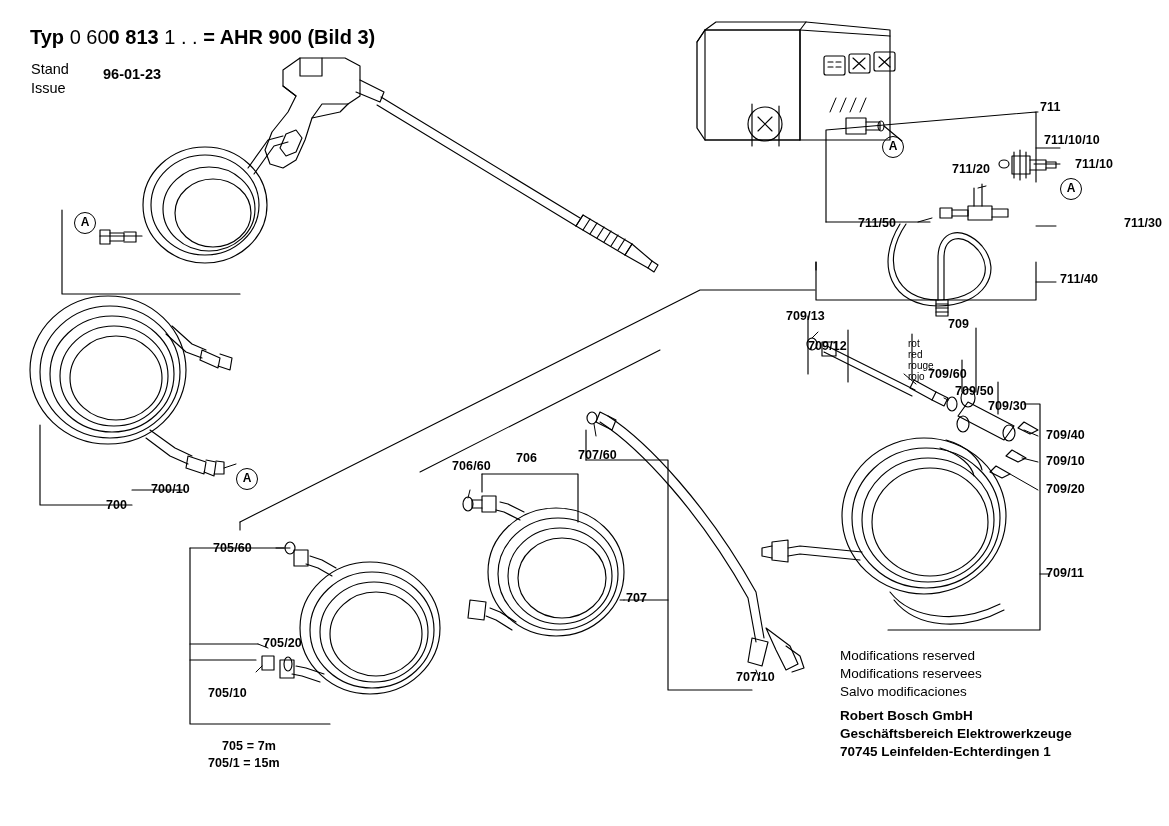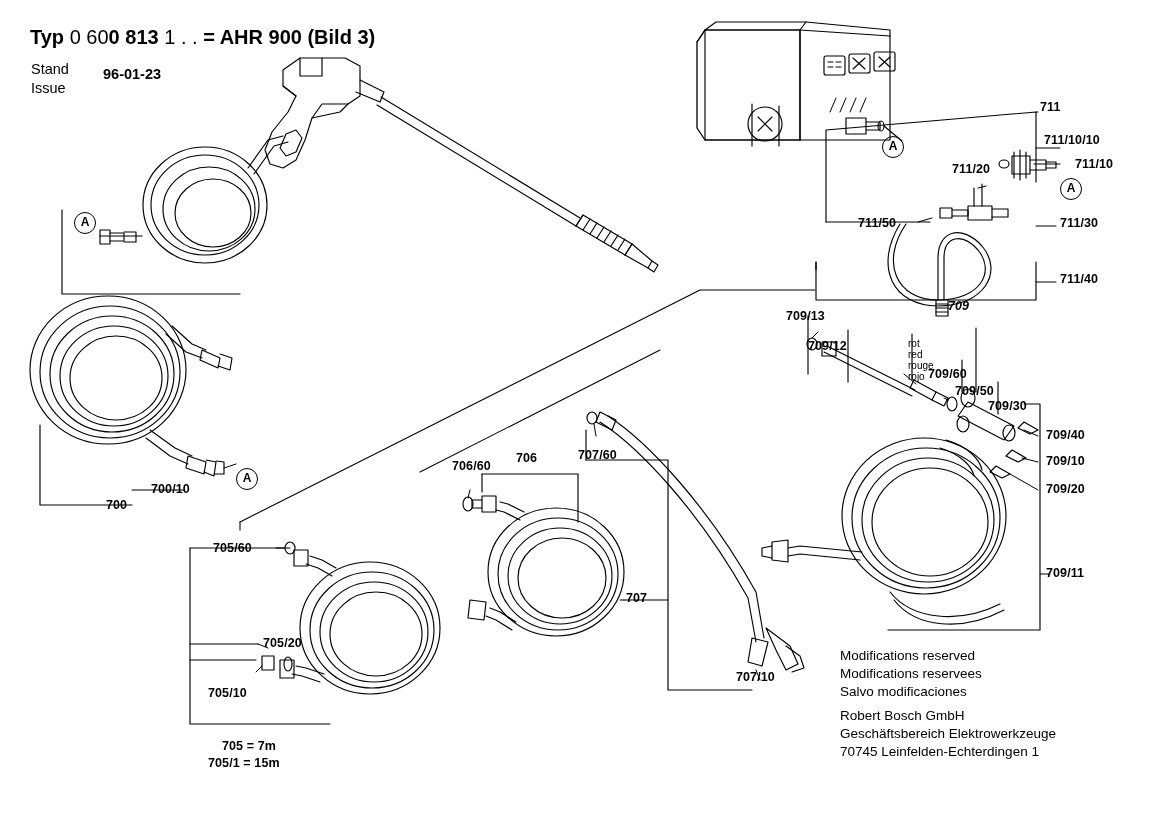--- a/index.html
+++ b/index.html
@@ -62,21 +62,21 @@
   }
   .footer {
     position: absolute;
     left: 840px;
     top: 647px;
     font-size: 13.5px;
     line-height: 1.33;
     white-space: nowrap;
   }
   .footer .bold {
-    font-weight: normal;
+    font-weight: bold;
   }
   .a-circle {
     position: absolute;
     width: 20px;
     height: 20px;
     border: 1.3px solid #000;
     border-radius: 50%;
     font-size: 12px;
     font-weight: bold;
     text-align: center;
@@ -361,25 +361,25 @@
 
   <div class="a-circle" style="left:74px; top:212px;">A</div>
   <div class="a-circle" style="left:236px; top:468px;">A</div>
   <div class="a-circle" style="left:882px; top:136px;">A</div>
   <div class="a-circle" style="left:1060px; top:178px;">A</div>
 
   <div class="lbl" style="left:1040px; top:101px;">711</div>
   <div class="lbl" style="left:1044px; top:134px;">711/10/10</div>
   <div class="lbl" style="left:1060px; top:158px;margin-left:15px;">711/10</div>
   <div class="lbl" style="left:952px;  top:163px;">711/20</div>
-  <div class="lbl" style="left:1060px; top:217px;">711/30</div>
+  <div class="lbl" style="left:1124px; top:217px;">711/30</div>
   <div class="lbl" style="left:1060px; top:273px;">711/40</div>
   <div class="lbl" style="left:858px;  top:217px;">711/50</div>
 
-  <div class="lbl" style="left:948px;  top:300px;font-style:italic;">709</div>
+  <div class="lbl" style="left:948px;  top:318px;">709</div>
   <div class="lbl" style="left:786px;  top:310px;">709/13</div>
   <div class="lbl" style="left:808px;  top:340px;">709/12</div>
   <div class="lbl" style="left:928px;  top:368px;">709/60</div>
   <div class="lbl" style="left:955px;  top:385px;">709/50</div>
   <div class="lbl" style="left:988px;  top:400px;">709/30</div>
   <div class="lbl" style="left:1046px; top:429px;">709/40</div>
   <div class="lbl" style="left:1046px; top:455px;">709/10</div>
   <div class="lbl" style="left:1046px; top:483px;">709/20</div>
   <div class="lbl" style="left:1046px; top:567px;">709/11</div>
 

